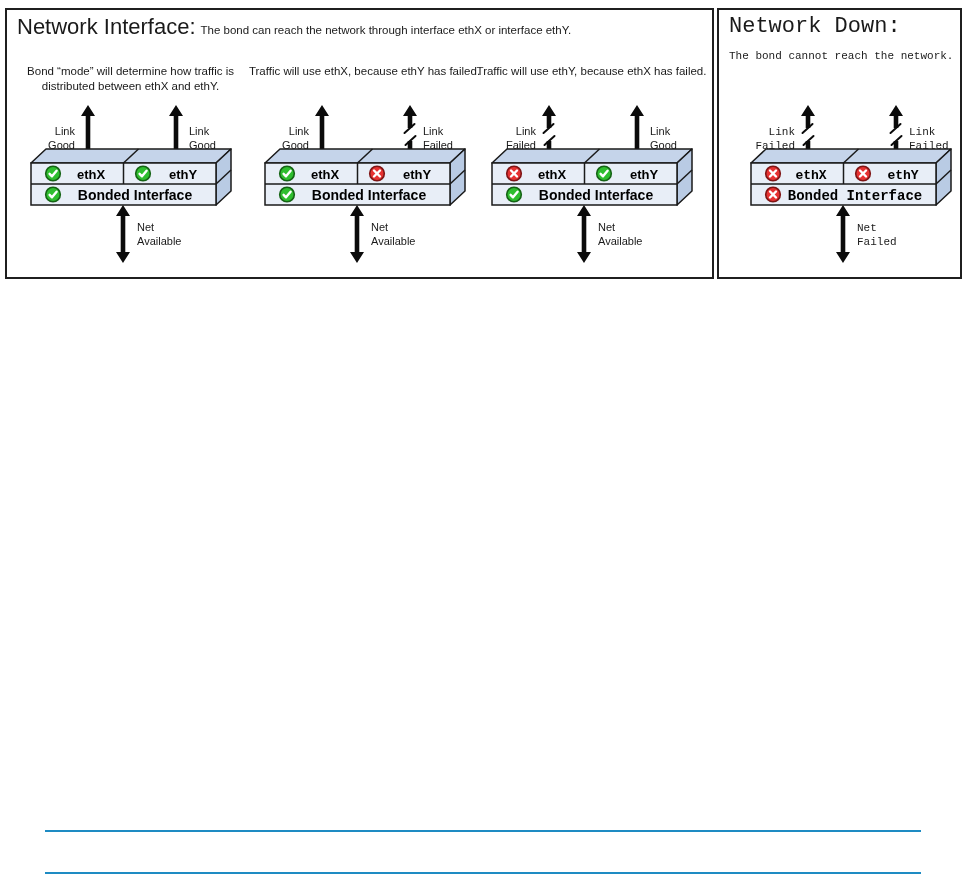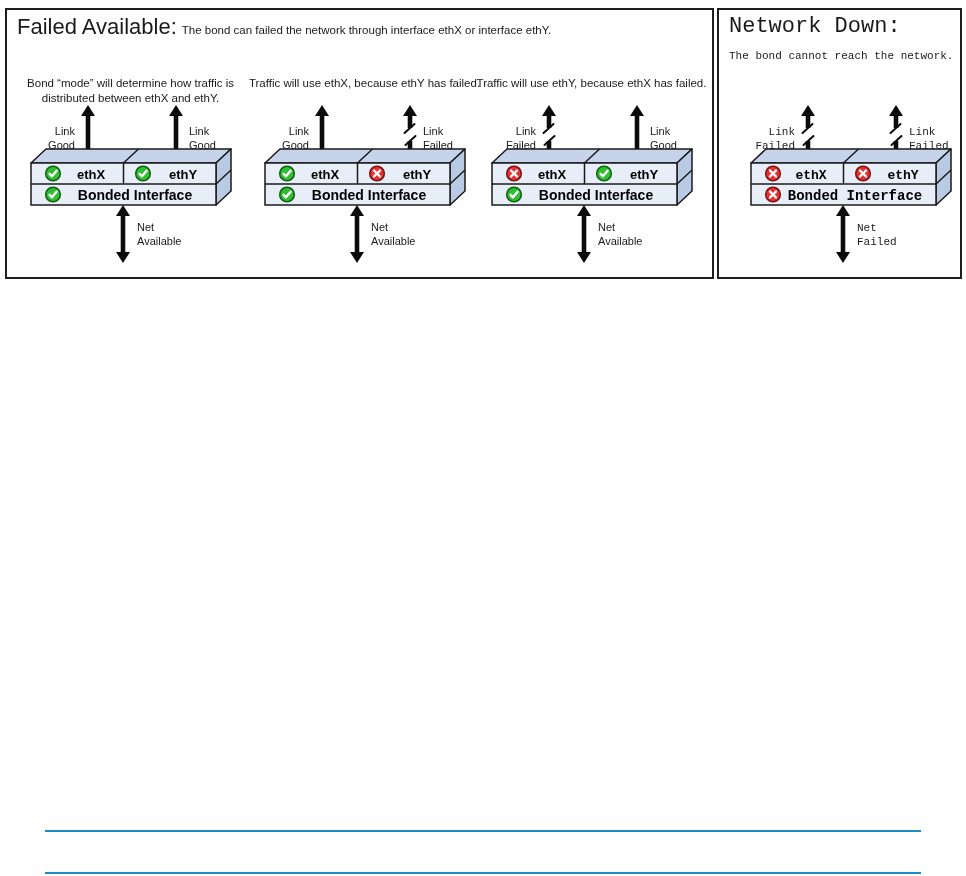--- a/index.html
+++ b/index.html
@@ -9,21 +9,21 @@
   .panel{position:absolute;border:2px solid #1f1f1f;background:#ffffff;box-sizing:border-box;}
   .panel-left{left:5px;top:8px;width:709px;height:271px;}
   .panel-right{left:717px;top:8px;width:245px;height:271px;font-family:Liberation Mono, monospace;}
 
   .panel-header{position:absolute;left:10px;top:4px;white-space:nowrap;}
   .title-big{font-size:22px;color:#1a1a1a;}
   .title-small{font-size:11.5px;color:#1a1a1a;margin-left:5px;}
   .subtitle-down{position:absolute;left:10px;top:40px;font-size:11px;color:#1a1a1a;}
 
   .caption{position:absolute;top:54px;width:235px;text-align:center;
-           font-size:11.5px;line-height:1.32;color:#1a1a1a;margin-top:12px;}
+           font-size:11.5px;line-height:1.32;color:#1a1a1a;}
 
   .scenario{position:absolute;top:95px;}
 
   
   .edge{stroke:#1a1a1a;stroke-width:1.5;fill:none;}
   .face-top{fill:#c5d4ea;stroke:#1a1a1a;stroke-width:1.5;stroke-linejoin:round;}
   .face-side{fill:#b9cbe4;stroke:#1a1a1a;stroke-width:1.5;stroke-linejoin:round;}
   .face-front{fill:#e8eef7;stroke:#1a1a1a;stroke-width:1.5;}
   .arr{fill:#0b0b0b;}
   .breakline{stroke:#0b0b0b;stroke-width:2;fill:none;stroke-linecap:round;}
@@ -47,21 +47,21 @@
   .rule-1{top:830px;}
   .rule-2{top:872px;}
 </style>
 </head>
 <body>
 
 <div class="page">
 
   <div class="panel panel-left">
     <div class="panel-header">
-      <span class="title-big">Failed Available:</span><span class="title-small">The bond can failed the network through interface ethX or interface ethY.</span>
+      <span class="title-big">Network Interface:</span><span class="title-small">The bond can reach the network through interface ethX or interface ethY.</span>
     </div>
 
     <div class="caption" style="left:6px;">Bond “mode” will determine how traffic is distributed between ethX and ethY.</div>
     <div class="caption" style="left:467px;">Traffic will use ethY, because ethX has failed.</div>
     <div class="caption" style="left:240px;">Traffic will use ethX, because ethY has failed.</div>
 
     <svg class="scenario" style="left:6px;" width="235" height="160" viewBox="0 0 235 160">
       <g class="link st-good" transform="translate(67,0)">
         <path class="arr glyph-good" d="M8,0 L15,11 L10.3,11 L10.3,47 L15,47 L8,58 L1,47 L5.7,47 L5.7,11 L1,11 Z"></path>
         <g class="glyph-fail">

